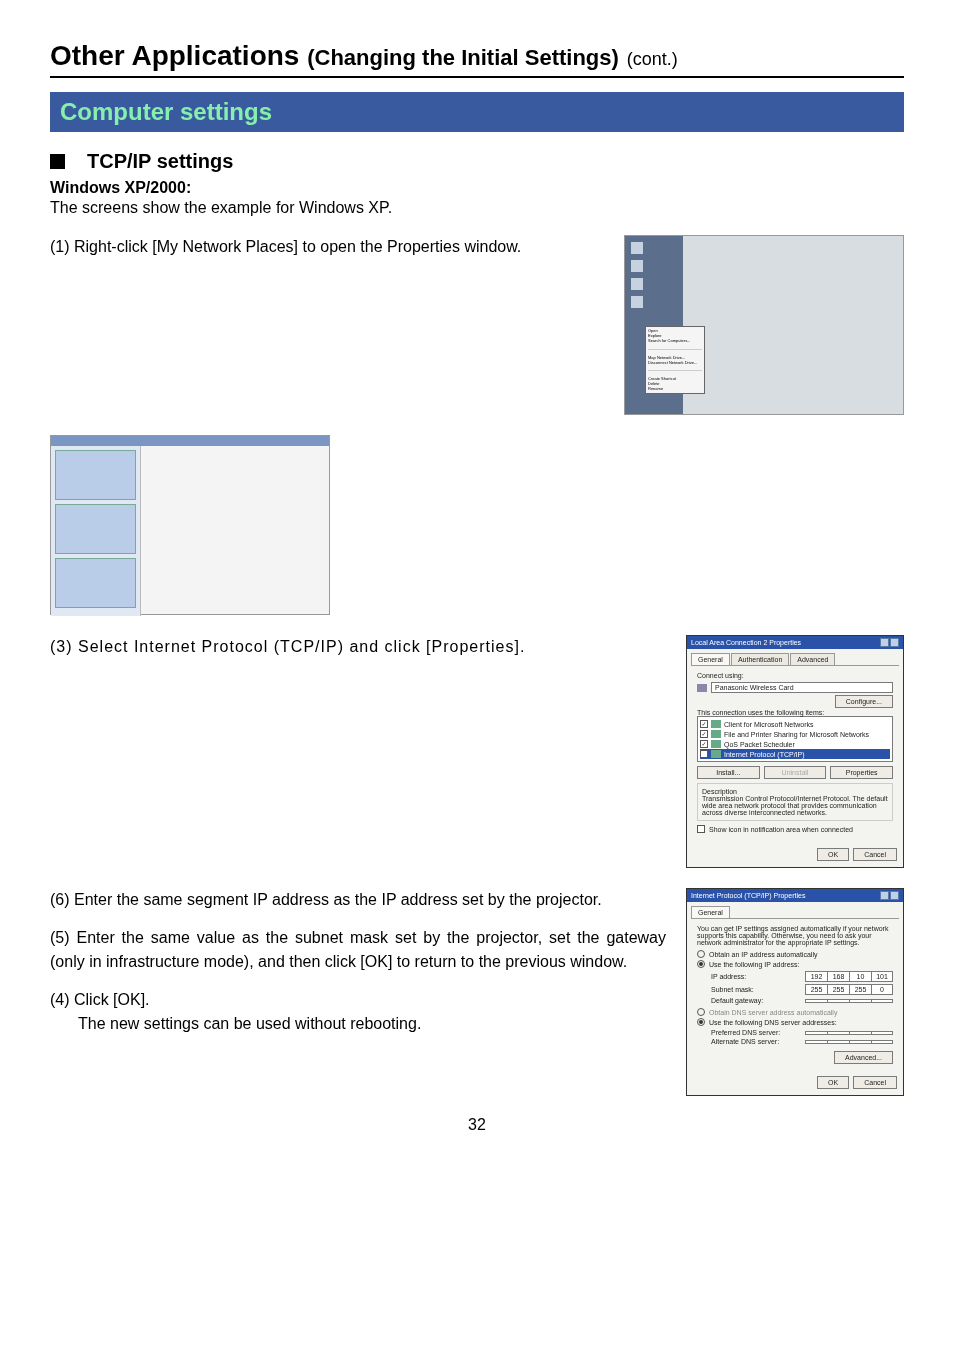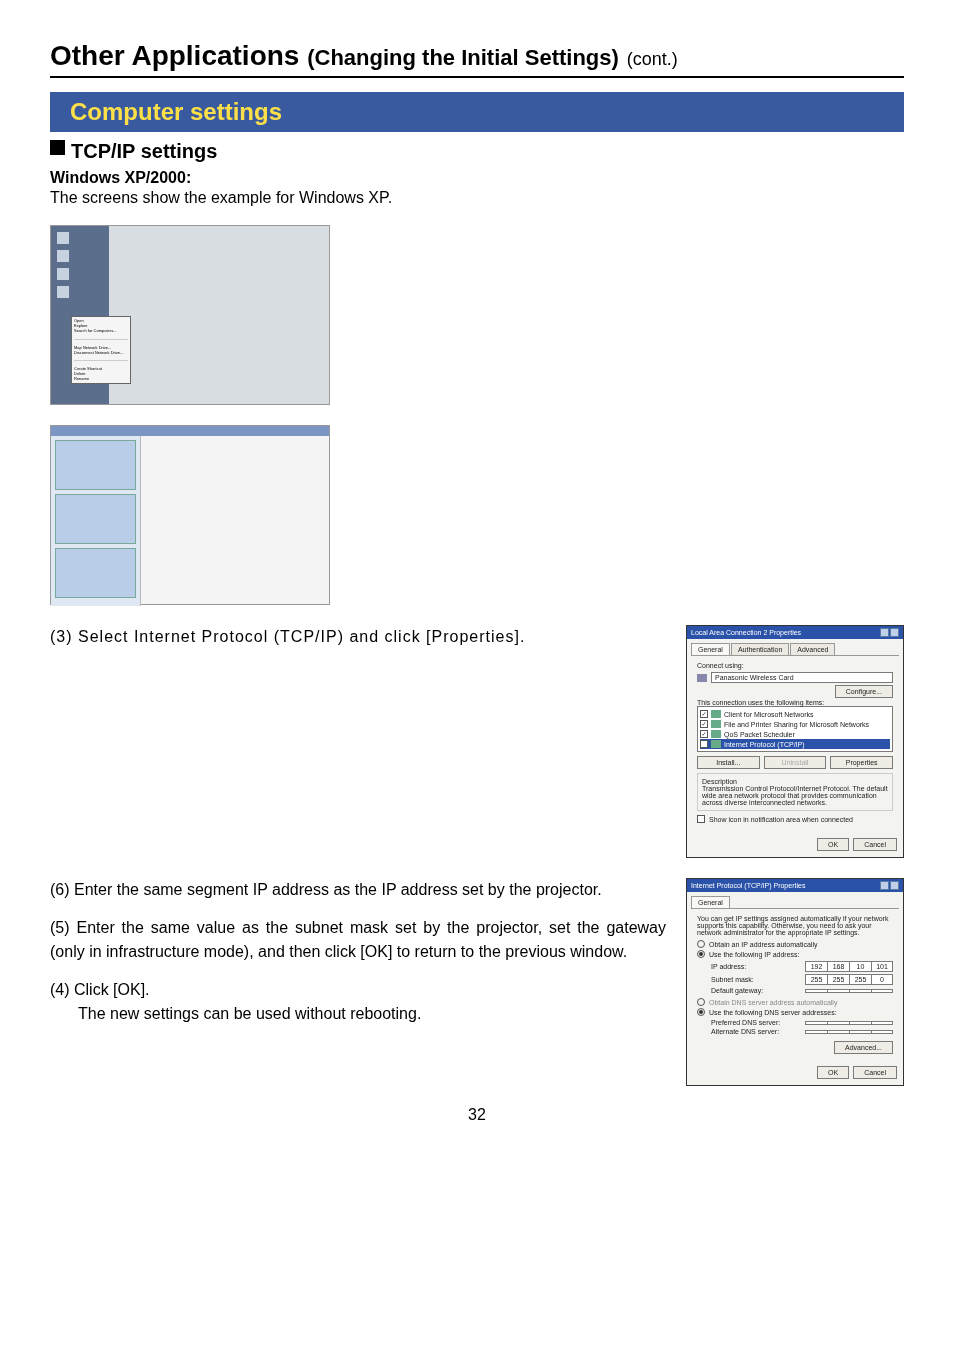--- a/index.html
+++ b/index.html
@@ -17,33 +17,33 @@
       margin-bottom: 4px;
     }
     .chapter-title .sub { font-size: 22px; font-weight: bold; }
     .chapter-title .cont { font-size: 18px; font-weight: normal; }
     .chapter-underline {
       border-bottom: 2px solid #000;
       margin-bottom: 14px;
     }
     .section-bar {
       background: #3a5aa0;
-      color: #fde047;
+      color: #86efac;
       font-size: 24px;
       font-weight: bold;
-      padding: 6px 20px;
-      margin-bottom: 8px;
+      padding: 6px 10px;
+      margin-bottom: 18px;
     }
     .subheading {
       font-size: 20px;
       font-weight: bold;
       margin-bottom: 6px;
       display: flex;
-      align-items: flex-start;
-      gap: 6px;
+      align-items: center;
+      gap: 22px;
     }
     .blk {
       display: inline-block;
       width: 15px;
       height: 15px;
       background: #000;
     }
     .os-line {
       font-size: 16px;
       font-weight: bold;
@@ -159,20 +159,23 @@
 
 <div class="subheading">
   <span class="blk"></span>
   <span>TCP/IP settings</span>
 </div>
 
 <div class="os-line">Windows XP/2000:</div>
 <div class="body-text">The screens show the example for Windows XP.</div>
 
 <div class="step-row">
+  <div class="step-col">
+    <div class="step-text">(1) Right-click [My Network Places] to open the Properties window.</div>
+  </div>
   <div class="screenshot shot1">
     <div class="left-strip"></div>
     <div class="icons">
       <div class="ic"></div>
       <div class="ic"></div>
       <div class="ic"></div>
       <div class="ic"></div>
     </div>
     <div class="ctx-menu">
       <div>Open</div>

